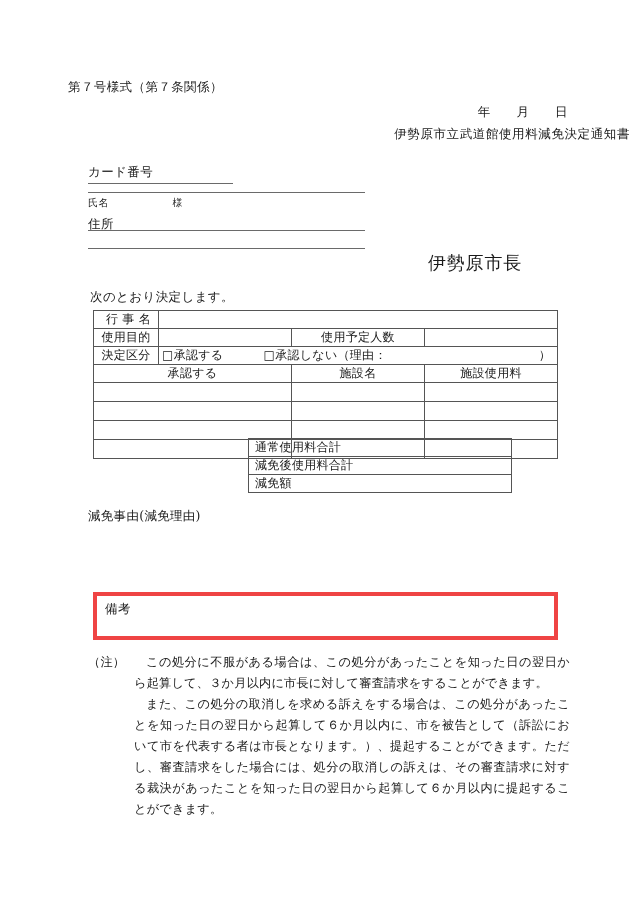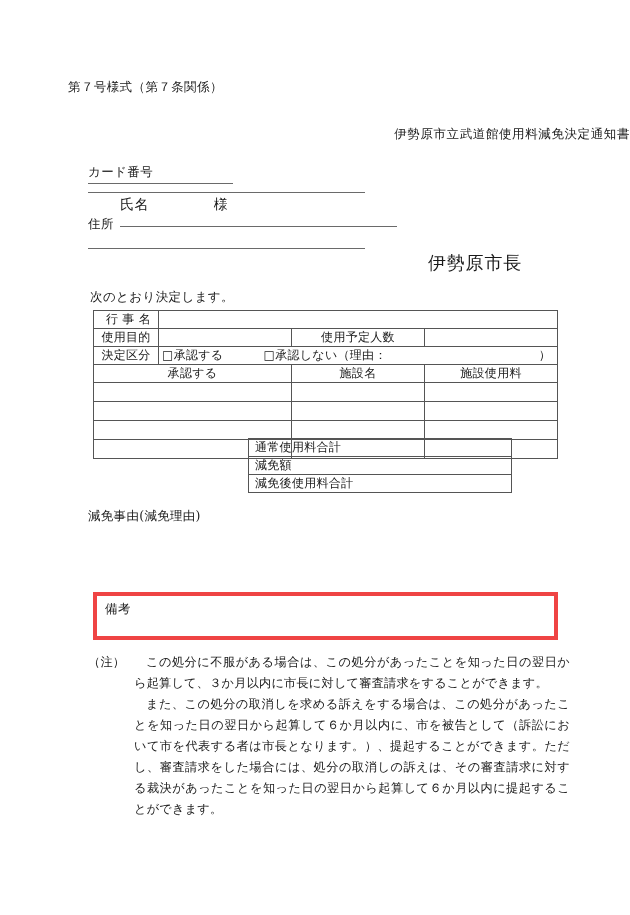--- a/index.html
+++ b/index.html
@@ -68,25 +68,24 @@
     height: 0;
   }
   .rule-a { top: 192px; }
   .rule-b { top: 248px; }
 
   .name-row {
     position: absolute;
     left: 88px;
     top: 196px;
     width: 277px;
-    font-size: 14px;
+    font-size: 10px;
     border-bottom: 1px solid #6a6a6a;
-    padding-bottom: 12px;
-    letter-spacing: 0.4px;
-    margin-left: 32px;
+    padding-bottom: 20px;
+    letter-spacing: 0.4px;
   }
   .name-row .sama {
     display: inline-block;
     margin-left: 60px;
   }
   .addr-row {
     position: absolute;
     left: 88px;
     top: 216px;
     font-size: 12.5px;
@@ -226,20 +225,21 @@
     text-justify: inter-ideograph;
   }
   .notice-p.indent { text-indent: 12px; }
 </style>
 </head>
 <body>
 
 <div class="page">
 
   <div class="form-no">第７号様式（第７条関係）</div>
+  <div class="date-line">年　　月　　日</div>
   <div class="doc-title">伊勢原市立武道館使用料減免決定通知書</div>
 
   <div class="card-row">
     <span>カード番号</span>
   </div>
   <div class="rule rule-a"></div>
   <div class="name-row">
     <span>氏名</span>
     <span class="sama">様</span>
   </div>
@@ -296,24 +296,24 @@
       </tr>
     </tbody>
   </table>
 
   <table class="sum-table">
     <tbody>
       <tr>
         <td>通常使用料合計</td>
       </tr>
       <tr>
+        <td>減免後使用料合計</td>
+      </tr>
+      <tr>
         <td>減免額</td>
-      </tr>
-      <tr>
-        <td>減免後使用料合計</td>
       </tr>
     </tbody>
   </table>
 
   <div class="reason-label">減免事由(減免理由)</div>
 
   <div class="remarks-box">
     <span class="remarks-label">備考</span>
   </div>
 

